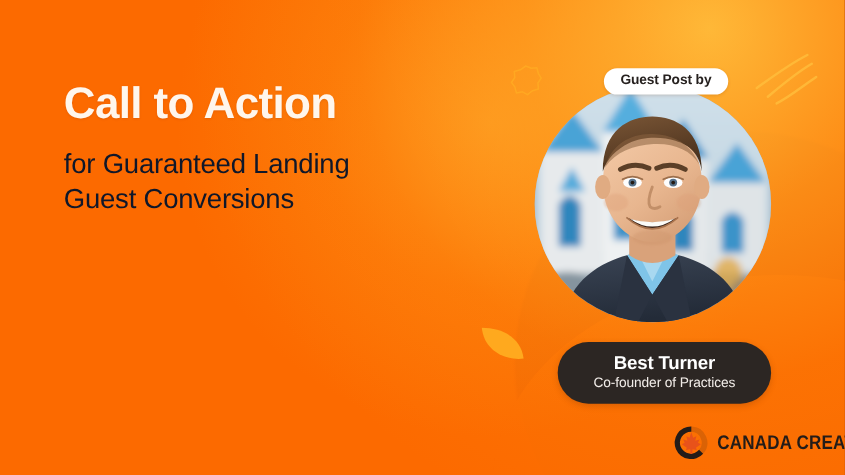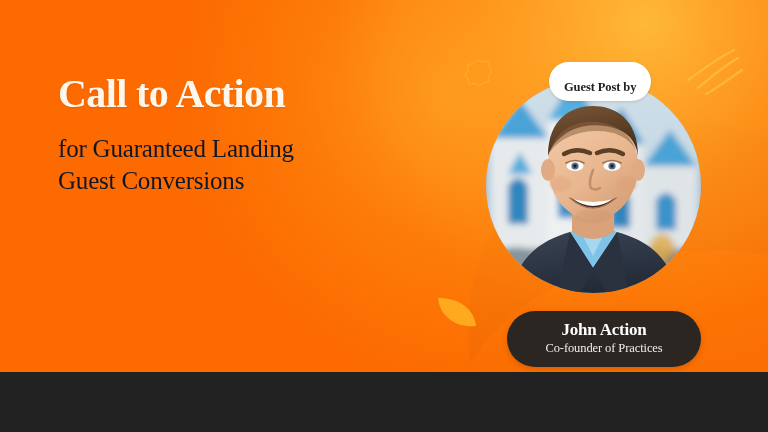--- a/index.html
+++ b/index.html
@@ -3,23 +3,23 @@
 <meta charset="utf-8">
 <style>
   html, body {
     margin: 0;
     padding: 0;
     background: #222;
   }
   .stage {
     position: relative;
     width: 768px;
-    height: 372px;
+    height: 432px;
     overflow: hidden;
-    font-family: Liberation Serif, serif;
+    font-family: Liberation Sans, sans-serif;
     background: #FC6A00;
     -webkit-font-smoothing: antialiased;
   }
 
   
   .bg-base {
     position: absolute;
     inset: 0;
     background: #FC6A00;
   }
@@ -104,21 +104,21 @@
 
   
   .badge {
     position: absolute;
     left: 549px;
     top: 62px;
     z-index: 9;
     background: #FFFFFF;
     color: #26211F;
     border-radius: 999px;
-    padding: 19px 15px 6px;
+    padding: 4px 15px 6px;
     font-size: 12.5px;
     font-weight: 600;
     letter-spacing: -0.1px;
     line-height: 1.1;
     white-space: nowrap;
     box-shadow: 0 1px 3px rgba(120,50,0,0.18);
   }
 
   
   .nameplate {
@@ -306,21 +306,21 @@
           <ellipse cx="140" cy="106" rx="11" ry="8" fill="#dc9f76" opacity="0.35"></ellipse>
           <ellipse cx="107" cy="138" rx="18" ry="7" fill="#c98f66" opacity="0.3"></ellipse>
         </g>
       </svg>
     </div>
   </div>
 
   <div class="badge">Guest Post by</div>
 
   <div class="nameplate">
-    <span class="name">John Action</span>
+    <span class="name">Best Turner</span>
     <span class="role">Co-founder of Practices</span>
   </div>
 
   <div class="logo">
     <svg class="logo-mark" viewBox="0 0 40 40">
       <path d="M20 2 A18 18 0 1 0 33 32 L28.5 27.8 A12 12 0 1 1 20 8 Z" fill="#231C19"></path>
       <path d="M33 32 A18 18 0 0 0 20 2 L20 8 A12 12 0 0 1 28.5 27.8 Z" fill="#231C19" opacity="0.15"></path>
       <path d="M20 8.5 L22 14.5 L25.5 12.8 L24.3 17.8 L29 16.5 L27.3 20 L30.5 21.6 L25 25.6 L26 28 L21.2 27.3 L21 32.5 L19 32.5 L18.8 27.3 L14 28 L15 25.6 L9.5 21.6 L12.7 20 L11 16.5 L15.7 17.8 L14.5 12.8 L18 14.5 Z" fill="#E8521A"></path>
     </svg>
     <span class="logo-text"><span>CANADA CREATE</span></span>

